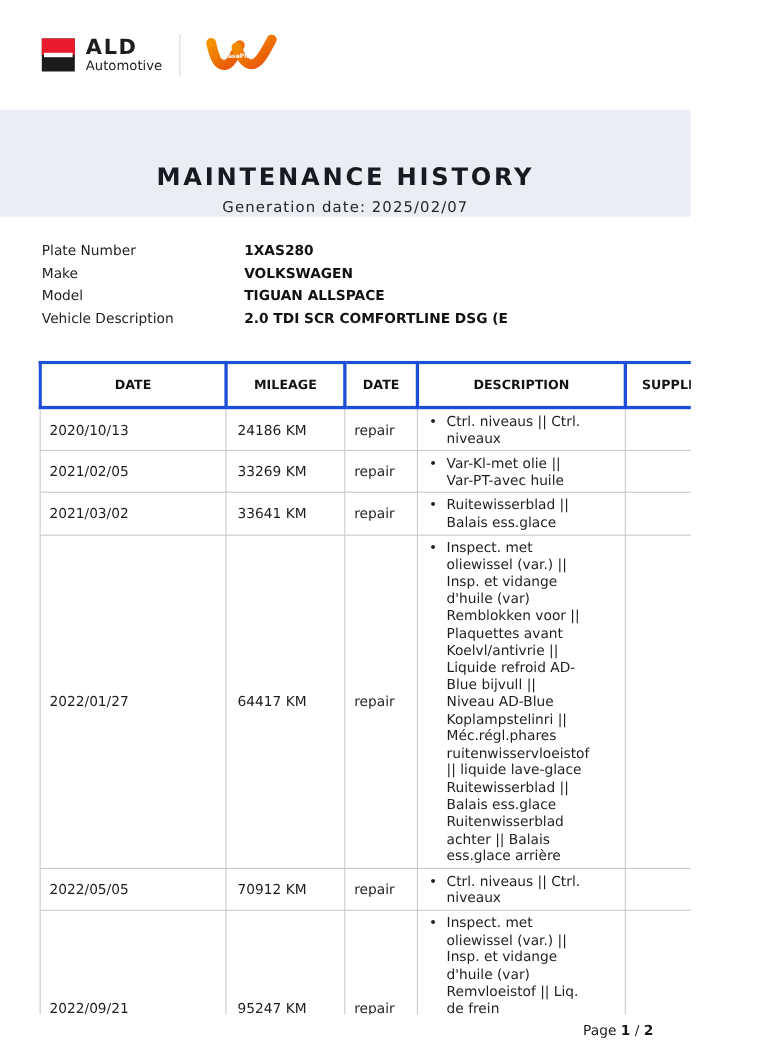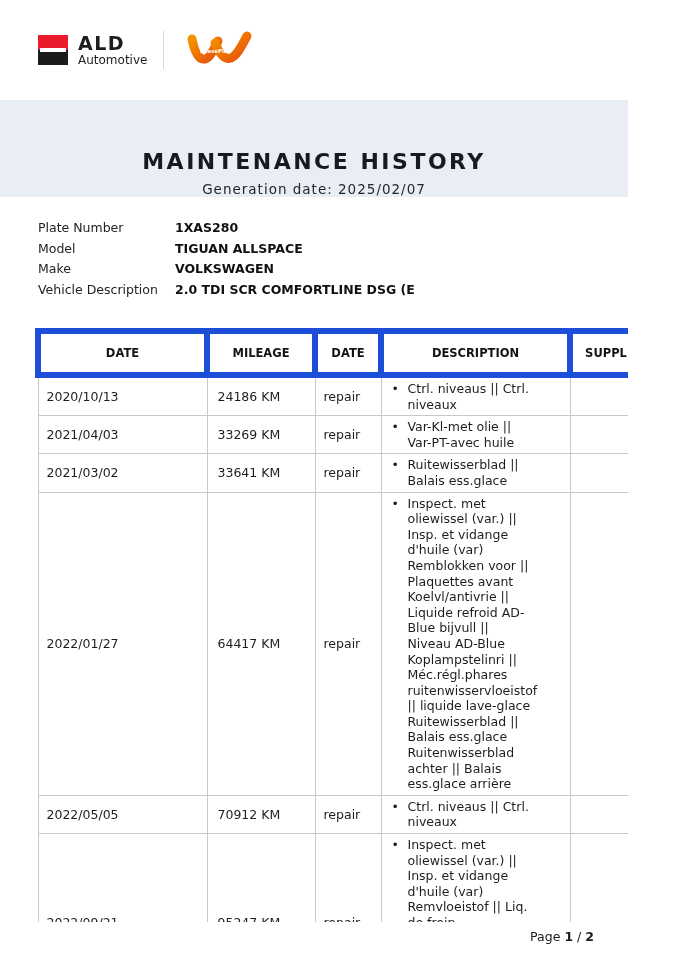--- a/index.html
+++ b/index.html
@@ -24,31 +24,31 @@
   .lp-logo{width:86px;height:42px;}
   
   .band{
     height:97px;background:#e9edf5;
     display:flex;flex-direction:column;align-items:center;justify-content:flex-end;gap:7px;
   }
   .band-title{font-size:22px;font-weight:bold;letter-spacing:2.5px;color:#171a21;}
   .band-subtitle{font-size:13.5px;letter-spacing:1px;color:#23262e;}
   
   .vehicle{margin:21px 0 0 38px;}
-  .v-row{display:flex;line-height:20.5px;}
+  .v-row{display:flex;line-height:20.5px;gap:47px;}
   .v-label{width:137px;font-size:12.5px;color:#222;}
   .v-value{font-size:12.5px;font-weight:bold;color:#111;}
   
   .table-wrap{margin:28px 0 0 35px;width:625px;height:594px;overflow:hidden;}
   table.hist{border-collapse:collapse;table-layout:fixed;width:625px;font-size:12.5px;}
   table.hist col.c1{width:169px;} table.hist col.c2{width:108px;}
   table.hist col.c3{width:66px;}  table.hist col.c4{width:189px;}
   table.hist col.c5{width:93px;}
   table.hist th{
-    border:6px solid #1d4ed8;font-size:11.5px;font-weight:bold;color:#141414;
+    border:3px solid #1d4ed8;font-size:11.5px;font-weight:bold;color:#141414;
     text-align:center;padding:12px 4px;
   }
   table.hist td{border:1px solid #c9c9c9;vertical-align:middle;}
   td.c-date{padding:2px 4px 2px 8px;}
   td.c-mileage{padding:2px 4px 2px 10px;}
   td.c-type{padding:2px 4px 2px 8px;}
   td.c-desc{vertical-align:top;position:relative;padding:3px 36px 3px 26px;line-height:15.6px;}
   td.c-desc .bullet{position:absolute;left:10px;top:3px;}
   td.c-supplier{padding:2px 4px;}
   
@@ -92,26 +92,26 @@
     <div class="band-title">MAINTENANCE HISTORY</div>
     <div class="band-subtitle">Generation date: 2025/02/07</div>
   </div>
 
   <div class="vehicle">
     <div class="v-row">
       <div class="v-label">Plate Number</div>
       <div class="v-value">1XAS280</div>
     </div>
     <div class="v-row">
+      <div class="v-label">Make</div>
+      <div class="v-value">VOLKSWAGEN</div>
+    </div>
+    <div class="v-row">
       <div class="v-label">Model</div>
       <div class="v-value">TIGUAN ALLSPACE</div>
-    </div>
-    <div class="v-row">
-      <div class="v-label">Make</div>
-      <div class="v-value">VOLKSWAGEN</div>
     </div>
     <div class="v-row">
       <div class="v-label">Vehicle Description</div>
       <div class="v-value">2.0 TDI SCR COMFORTLINE DSG (E</div>
     </div>
   </div>
 
   <div class="table-wrap">
     <table class="hist">
       <colgroup>
@@ -136,21 +136,21 @@
       <td class="c-mileage">24186 KM</td>
       <td class="c-type">repair</td>
       <td class="c-desc">
         <span class="bullet">•</span>
         <span class="desc-text">Ctrl. niveaus || Ctrl. niveaux</span>
       </td>
       <td class="c-supplier"></td>
     </tr>
 
     <tr>
-      <td class="c-date">2021/04/03</td>
+      <td class="c-date">2021/02/05</td>
       <td class="c-mileage">33269 KM</td>
       <td class="c-type">repair</td>
       <td class="c-desc">
         <span class="bullet">•</span>
         <span class="desc-text">Var-Kl-met olie || Var-PT-avec huile</span>
       </td>
       <td class="c-supplier"></td>
     </tr>
 
     <tr>

